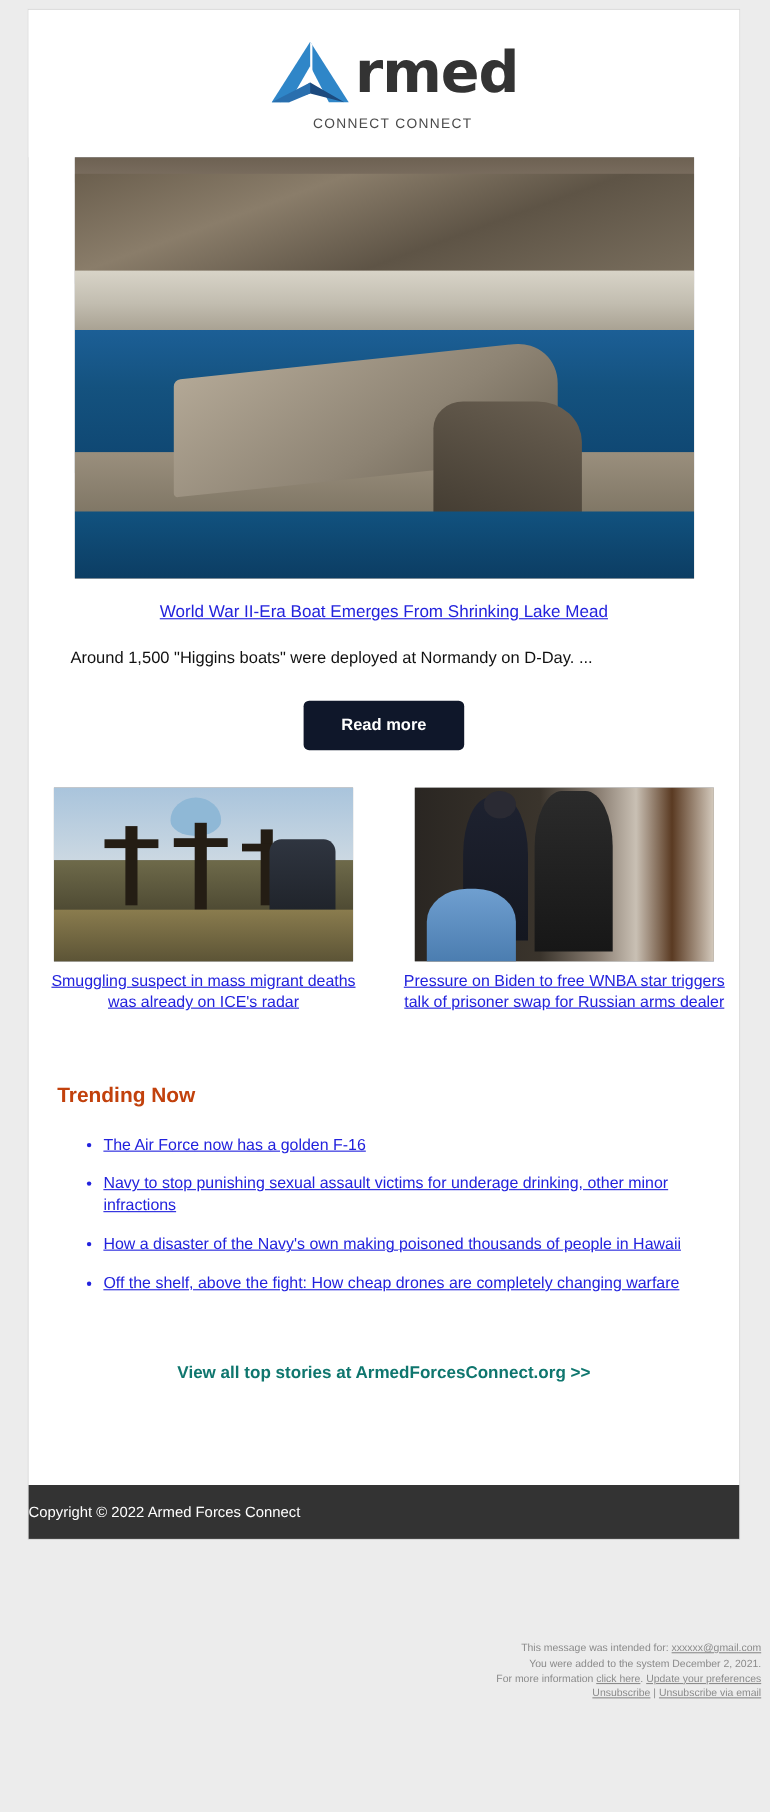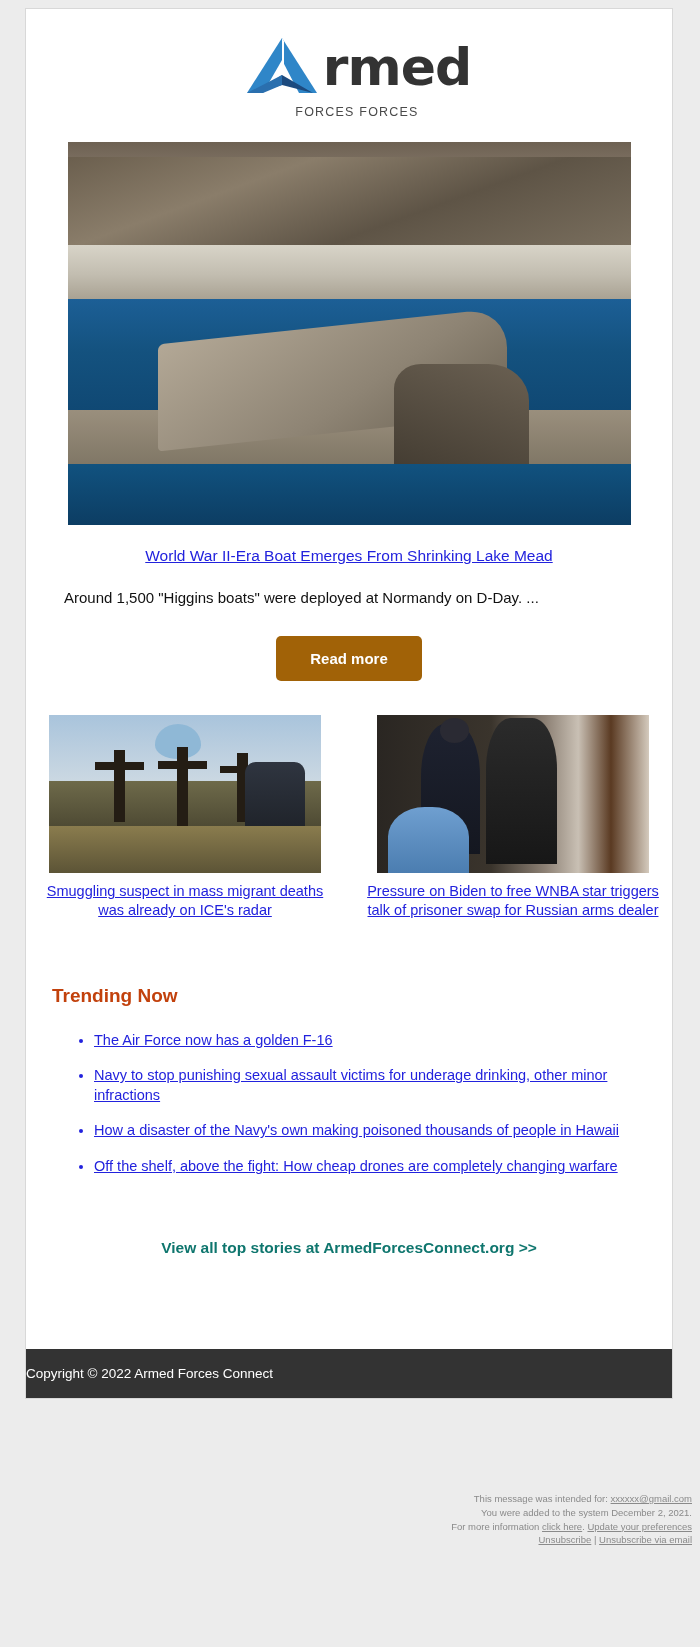--- a/index.html
+++ b/index.html
@@ -86,21 +86,21 @@
     font-size: 15px;
     color: #111111;
     line-height: 1.4;
   }
   .btn-wrap {
     text-align: center;
     margin: 28px 0 0 0;
   }
   .read-more-btn {
     display: inline-block;
-    background: #a16207;
+    background: #0f172a;
     color: #ffffff;
     font-size: 15px;
     font-weight: bold;
     padding: 14px 34px;
     border-radius: 5px;
     border: 0;
     text-decoration: none;
     font-family: "Liberation Sans", sans-serif;
     cursor: pointer;
   }
@@ -266,21 +266,21 @@
         <div class="logo-row">
           <svg class="logo-mark" width="78" height="64" viewBox="0 0 78 64">
             <polygon points="39,3 4,58 20,58 39,25" fill="#2f86c8"></polygon>
             <polygon points="39,3 74,58 56,58 39,25" fill="#2f86c8"></polygon>
             <polygon points="39,3 41,6 41,50 39,52" fill="#ffffff"></polygon>
             <polygon points="12,58 39,40 70,58 39,50" fill="#1c4a7e"></polygon>
             <polygon points="4,58 39,40 39,50 20,58" fill="#2a6fae"></polygon>
           </svg>
           <span class="logo-word">rmed</span>
         </div>
-        <div class="logo-sub">FORCES FORCES</div>
+        <div class="logo-sub">CONNECT CONNECT</div>
       </div>
     </div>
 
     <div class="hero">
       <div class="hero-img photo">
         <div class="ph-sky"></div>
         <div class="ph-cliff"></div>
         <div class="ph-band"></div>
         <div class="ph-water"></div>
         <div class="ph-shore"></div>

